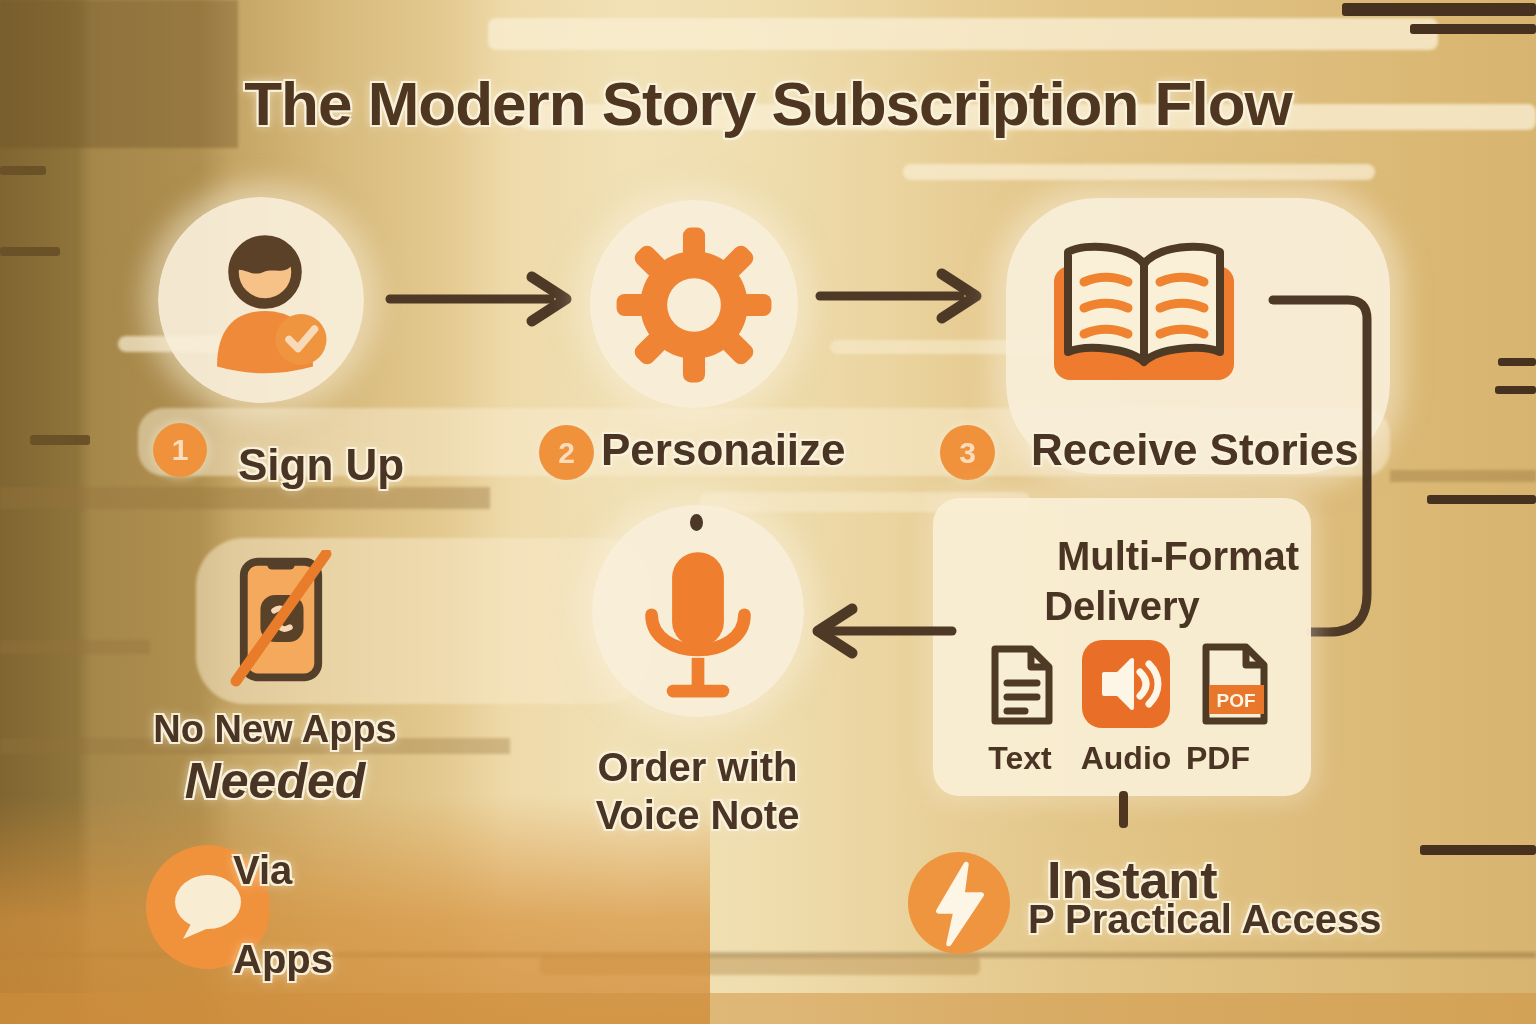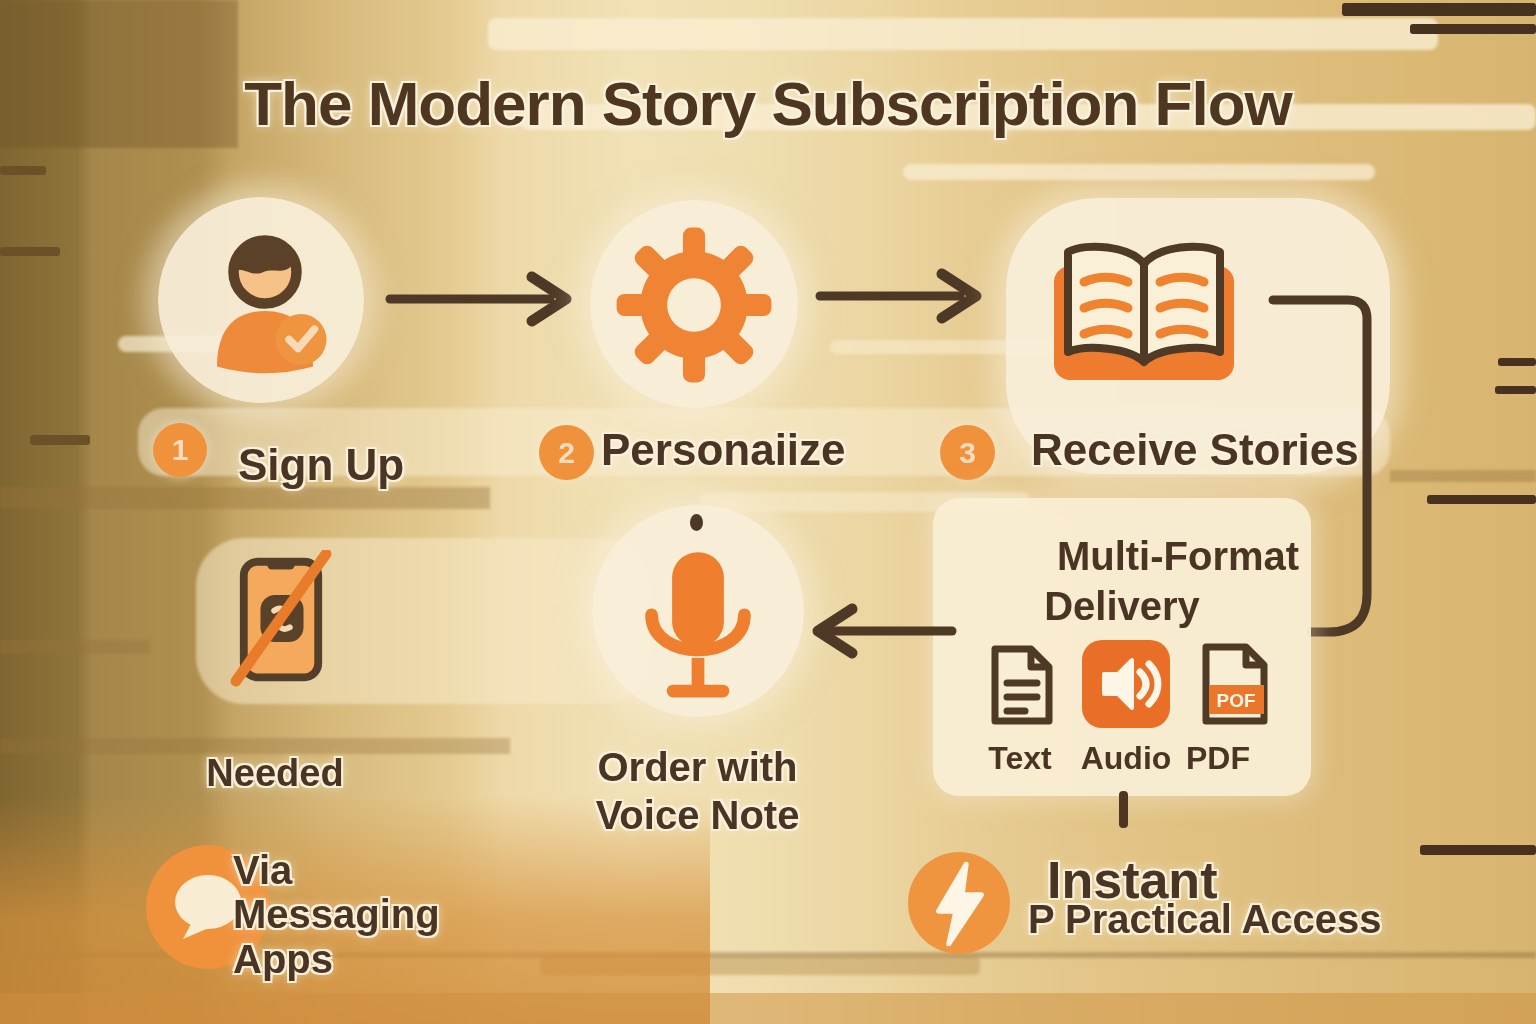--- a/index.html
+++ b/index.html
@@ -184,21 +184,22 @@
 
   <div class="abs" style="left:1119px;top:791px;width:9px;height:37px;background:#4e3621;border-radius:4px;"></div>
 
   <svg class="abs" style="left:222px;top:550px;" width="118" height="142" viewBox="0 0 120 145">
     <rect x="22" y="12" width="76" height="118" rx="14" fill="#f5a95c" stroke="#54402a" stroke-width="8"></rect>
     <rect x="46" y="10" width="28" height="10" rx="5" fill="#54402a"></rect>
     <rect x="39" y="46" width="44" height="48" rx="15" fill="#5a4228"></rect>
     <path d="M53 62 C61 56 68 63 61 70 C54 77 61 84 69 79" stroke="#f5d9b5" stroke-width="6" fill="none" stroke-linecap="round"></path>
     <line x1="106" y1="4" x2="14" y2="134" stroke="#e87c2a" stroke-width="11" stroke-linecap="round"></line>
   </svg>
-  <div class="abs label halo center" style="left:130px;top:752px;width:290px;font-size:38px;">Needed</div>
+  <div class="abs label halo center" style="left:130px;top:708px;width:290px;font-size:38px;">No New Apps</div>
+  <div class="abs label halo center" style="left:130px;top:752px;width:290px;font-size:50px;font-style:italic;">Needed</div>
 
   <div class="abs blob circle" style="left:592px;top:505px;width:212px;height:212px;"></div>
   <div class="abs" style="left:690px;top:514px;width:13px;height:17px;border-radius:50%;background:#4c3827;"></div>
   <svg class="abs" style="left:632px;top:542px;" width="132" height="172" viewBox="0 0 135 175">
     <rect x="41" y="10" width="53" height="97" rx="26" fill="#ef7f2e"></rect>
     <path d="M20 74 C20 122 115 122 115 74" stroke="#ef7f2e" stroke-width="13" fill="none" stroke-linecap="round"></path>
     <line x1="67.5" y1="118" x2="67.5" y2="148" stroke="#ef7f2e" stroke-width="13"></line>
     <line x1="42" y1="152" x2="93" y2="152" stroke="#ef7f2e" stroke-width="13" stroke-linecap="round"></line>
   </svg>
   <div class="abs label halo center" style="left:555px;top:793px;width:285px;font-size:40px;">Voice Note</div>
@@ -208,21 +209,20 @@
     <line x1="152" y1="31" x2="22" y2="31" stroke="#4e3826" stroke-width="9" stroke-linecap="round"></line>
     <path d="M52 9 L18 31 L52 53" stroke="#4e3826" stroke-width="11" fill="none" stroke-linecap="round" stroke-linejoin="round"></path>
   </svg>
 
   <div class="abs circle" style="left:146px;top:845px;width:124px;height:124px;background:#f0923c;"></div>
   <svg class="abs" style="left:170px;top:872px;" width="76" height="70" viewBox="0 0 76 70">
     <ellipse cx="38" cy="30" rx="33" ry="27" fill="#f8ecd2"></ellipse>
     <path d="M22 50 L13 67 L41 55 Z" fill="#f8ecd2"></path>
   </svg>
   <div class="abs label halo" style="left:233px;top:848px;font-size:40px;">Via</div>
-  <div class="abs label halo" style="left:233px;top:892px;font-size:40px;">Messaging</div>
   <div class="abs label halo" style="left:233px;top:937px;font-size:40px;">Apps</div>
 
   <div class="abs circle" style="left:908px;top:852px;width:102px;height:102px;background:#f0953f;"></div>
   <svg class="abs" style="left:908px;top:852px;" width="102" height="102" viewBox="0 0 100 100">
     <polygon points="57,12 30,58 47,58 40,90 72,42 53,42" fill="#fdf5e6" stroke="#fdf5e6" stroke-width="5" stroke-linejoin="round"></polygon>
   </svg>
   <div class="abs label halo" style="left:1028px;top:850px;font-size:52px;padding-left:19px;">Instant</div>
   <div class="abs label halo" style="left:1028px;top:897px;font-size:40px;">P Practical Access</div>
 
 </div>

